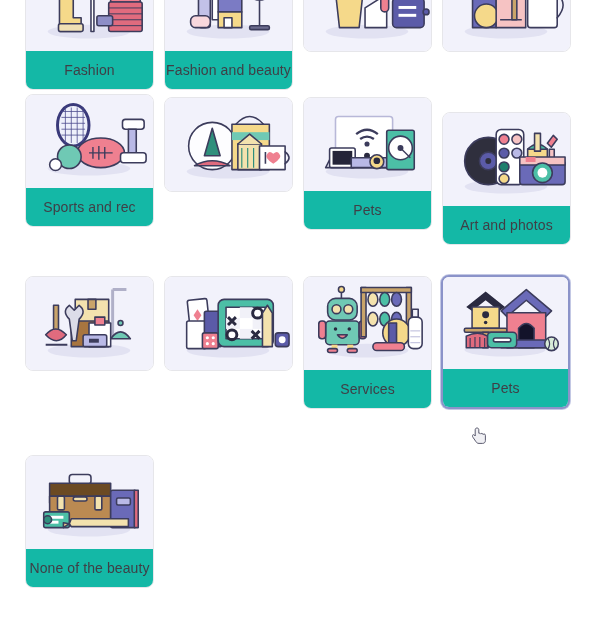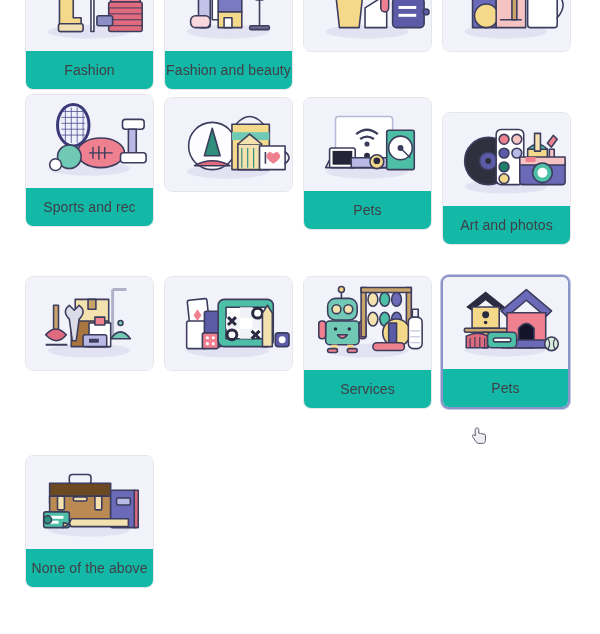--- a/index.html
+++ b/index.html
@@ -362,18 +362,18 @@
           <rect x="92" y="42" width="14" height="7" rx="1.5" fill="#b9b9e6" stroke="#3c3c5c" stroke-width="1.6" stroke-linejoin="round" stroke-linecap="round"></rect>
           <rect x="110" y="34" width="4" height="38" fill="#e06b7e" stroke="#3c3c5c" stroke-width="1.6" stroke-linejoin="round" stroke-linecap="round"></rect>
           <rect x="18" y="56" width="26" height="16" rx="2" fill="#4cbfa6" stroke="#3c3c5c" stroke-width="1.6" stroke-linejoin="round" stroke-linecap="round"></rect>
           <rect x="24" y="60" width="14" height="3" fill="#fff"></rect>
           <rect x="24" y="65" width="9" height="3" fill="#fff"></rect>
           <circle cx="22" cy="64" r="4" fill="#2f8f7c" stroke="#3c3c5c" stroke-width="1.6" stroke-linejoin="round" stroke-linecap="round"></circle>
           <path d="M44 68 l2 -5 58 0 0 8 -58 0z" fill="#f3e2ae" stroke="#3c3c5c" stroke-width="1.6" stroke-linejoin="round" stroke-linecap="round"></path>
           <path d="M44 68 l-6 -1 0 5z" fill="#e8c98f" stroke="#3c3c5c" stroke-width="1.6" stroke-linejoin="round" stroke-linecap="round"></path>
         </svg>
       </div>
-      <div class="label">None of the above</div>
+      <div class="label">None of the beauty</div>
     </div>
     <div id="cursor" style="left: 472px; top: 427px;"><svg viewBox="0 0 16 18" xmlns="http://www.w3.org/2000/svg">
         <path d="M5 1 C3.8 1 3.2 1.8 3.2 2.8 L3.2 9 L2.4 8.1 C1.7 7.4 0.7 7.6 0.4 8.4 C0.1 9 0.4 9.6 0.9 10.2 L3.9 14.6 C4.6 15.7 5.4 16.4 7 16.4 L10.6 16.4 C12.4 16.4 13.4 15.2 13.4 13.5 L13.4 8.3 C13.4 7.5 12.9 7 12.2 7 C11.7 7 11.3 7.3 11.1 7.6 C11 6.9 10.5 6.4 9.8 6.4 C9.2 6.4 8.8 6.7 8.6 7.1 C8.4 6.5 8 6.1 7.3 6.1 C7.1 6.1 6.9 6.2 6.8 6.2 L6.8 2.8 C6.8 1.8 6.2 1 5 1 Z" fill="#f0f0f4" stroke="#5a5a6e" stroke-width="1"></path>
       </svg></div>
   </div>
 
 </body></html>

